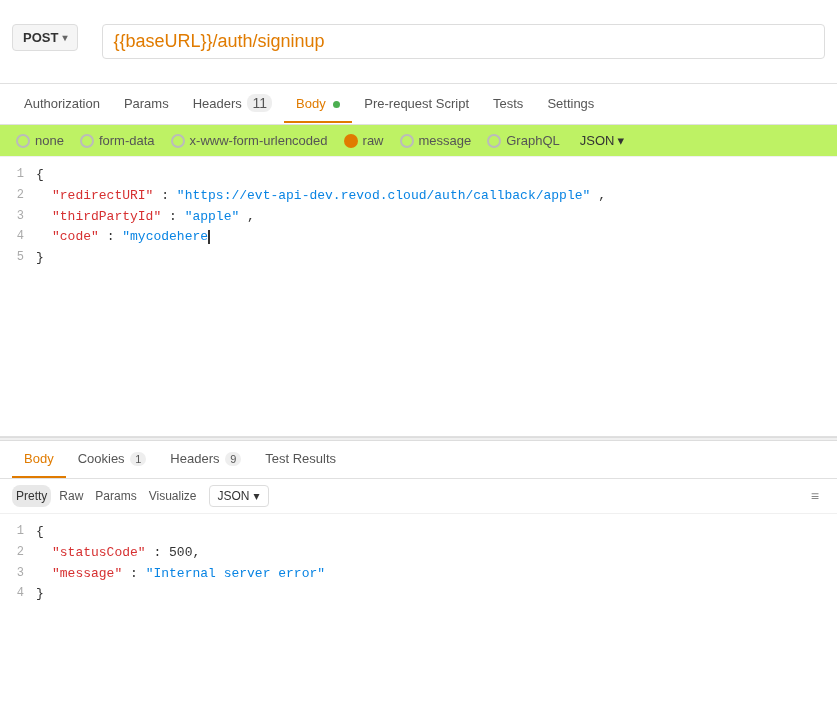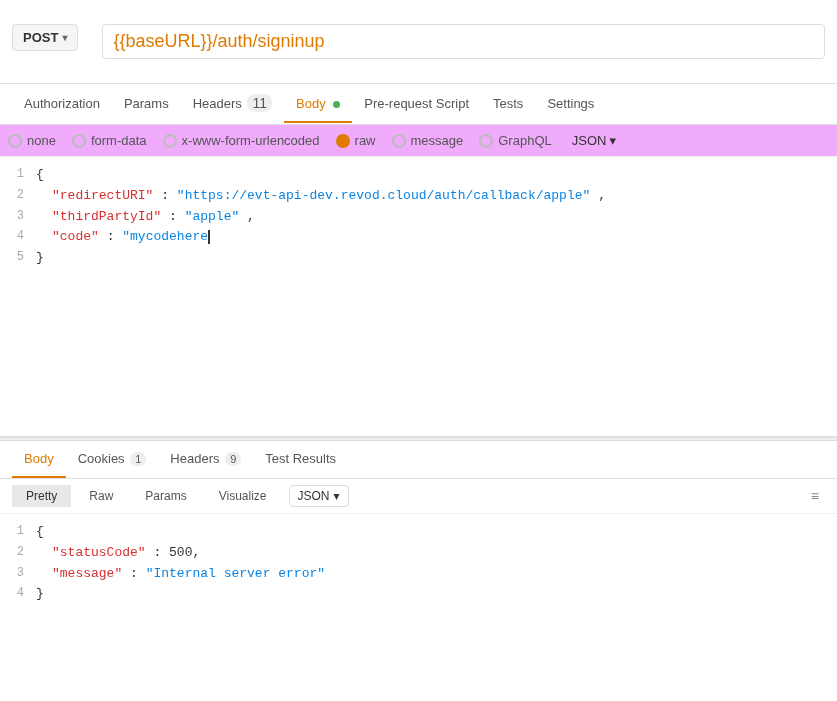--- a/index.html
+++ b/index.html
@@ -86,24 +86,24 @@
       background: #4caf50;
       border-radius: 50%;
       margin-left: 4px;
       vertical-align: middle;
     }
 
     
     .body-type-bar {
       display: flex;
       align-items: center;
-      padding: 8px 8px;
+      padding: 8px 16px;
       gap: 16px;
       border-bottom: 1px solid #f0f0f0;
-      background: #f0abfc;
+      background: #bef264;
     }
     .radio-option {
       display: flex;
       align-items: center;
       gap: 5px;
       font-size: 13px;
       color: #555;
       cursor: pointer;
     }
     .radio-circle {
@@ -206,25 +206,25 @@
     
     .sub-tabs {
       display: flex;
       align-items: center;
       padding: 6px 12px;
       gap: 4px;
       border-bottom: 1px solid #f0f0f0;
       background: #fff;
     }
     .sub-tab {
-      padding: 4px 14px;
+      padding: 4px 4px;
       font-size: 12px;
       color: #555;
       cursor: pointer;
-      border-radius: 0;
+      border-radius: 8px;
     }
     .sub-tab.active {
       background: #e8e8e8;
       color: #333;
       font-weight: 500;
     }
     .format-selector {
       display: flex;
       align-items: center;
       gap: 4px;

